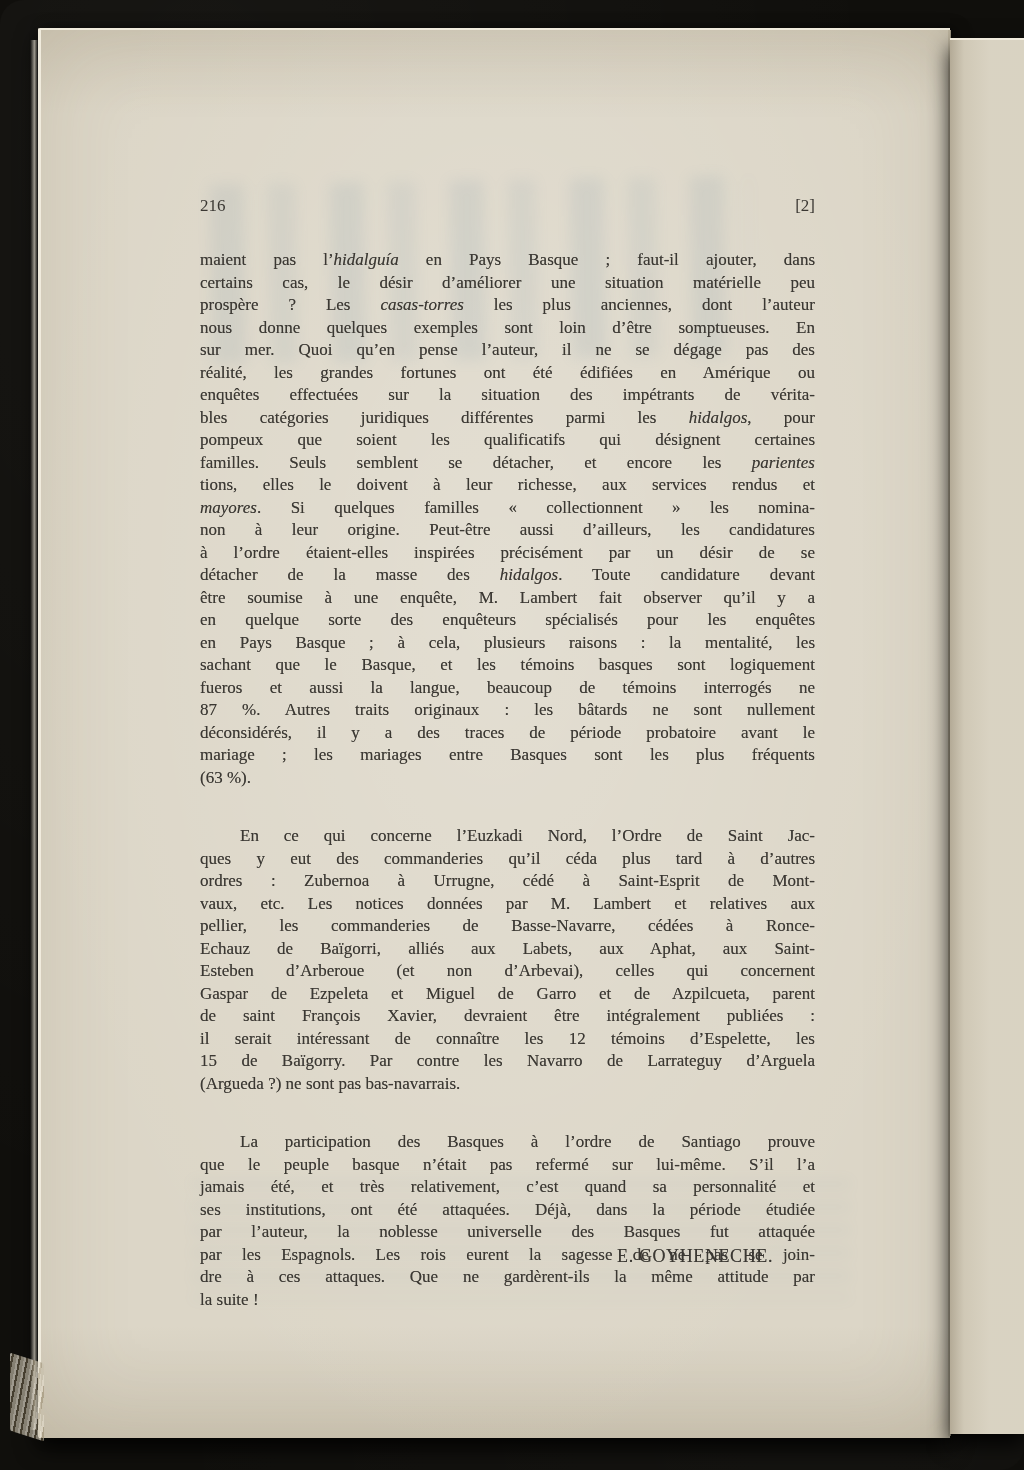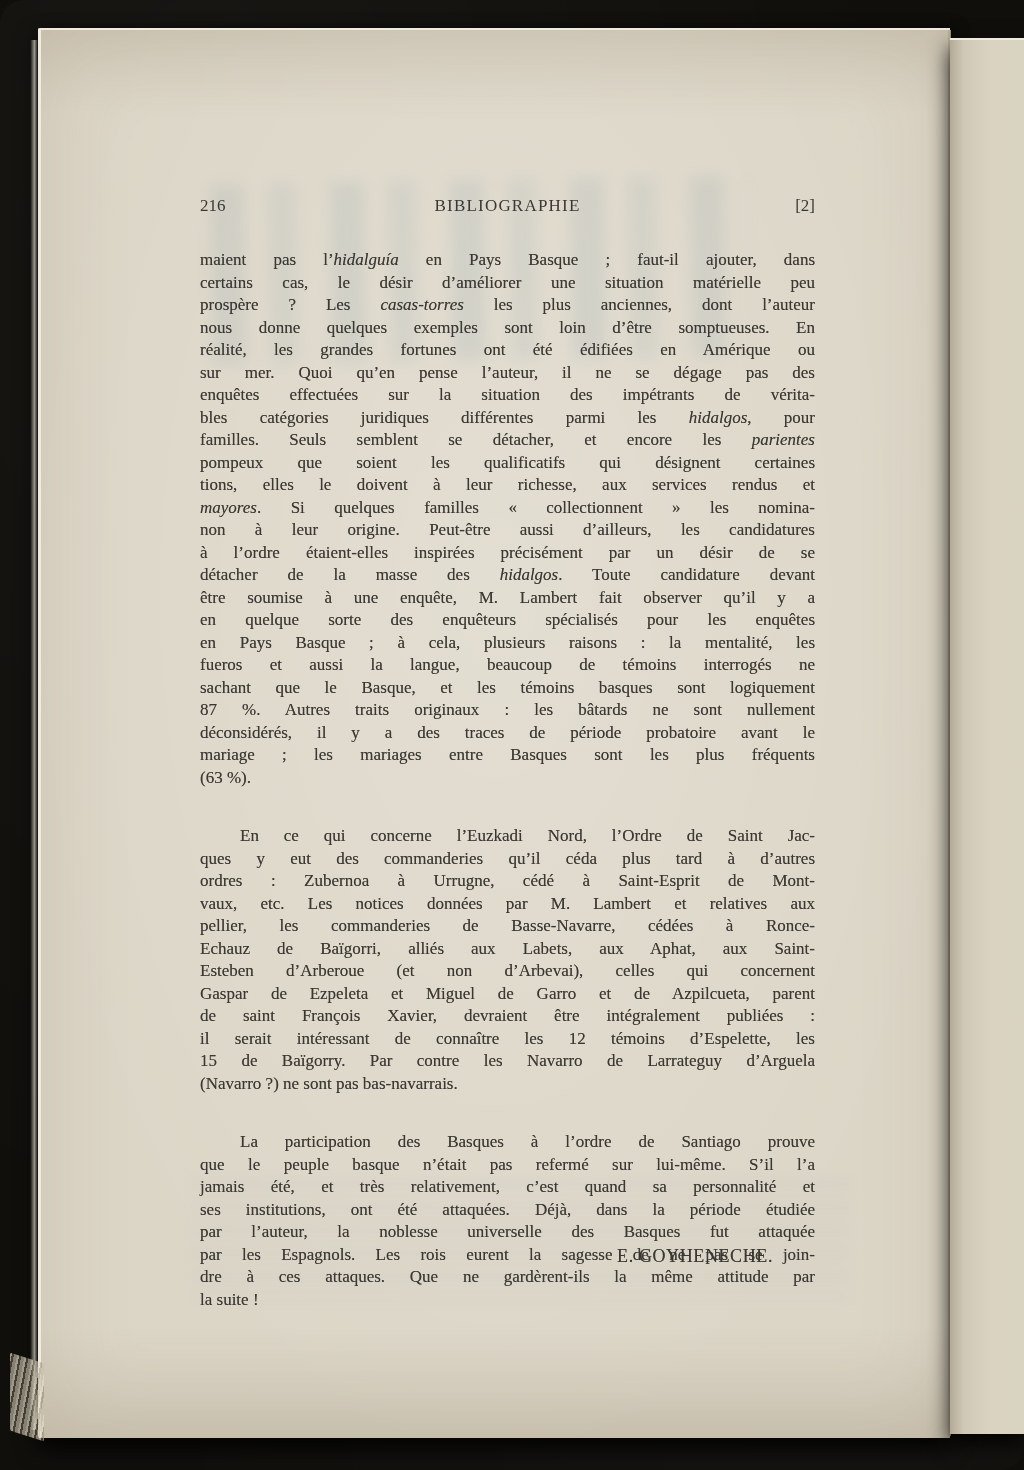--- a/index.html
+++ b/index.html
@@ -115,64 +115,63 @@
 <body>
 
 <div class="scene">
 
   <div class="page">
     <div class="bleed bleed-top"></div>
     <div class="bleed bleed-bottom"></div>
 
     <div class="header-row">
       <span class="pagenum">216</span>
-      <span class="runtitle">BIBLIOGRAPHIE</span>
       <span class="marker">[2]</span>
     </div>
 
     <div class="text-block">
         <div class="para">
           <div class="line"><span>maient pas l’</span><i>hidalguía</i><span> en Pays Basque ; faut-il ajouter, dans</span></div>
           <div class="line"><span>certains cas, le désir d’améliorer une situation matérielle peu</span></div>
           <div class="line"><span>prospère ? Les </span><i>casas-torres</i><span> les plus anciennes, dont l’auteur</span></div>
           <div class="line"><span>nous donne quelques exemples sont loin d’être somptueuses. En</span></div>
+          <div class="line"><span>sur mer. Quoi qu’en pense l’auteur, il ne se dégage pas des</span></div>
           <div class="line"><span>réalité, les grandes fortunes ont été édifiées en Amérique ou</span></div>
-          <div class="line"><span>sur mer. Quoi qu’en pense l’auteur, il ne se dégage pas des</span></div>
           <div class="line"><span>enquêtes effectuées sur la situation des impétrants de vérita-</span></div>
           <div class="line"><span>bles catégories juridiques différentes parmi les </span><i>hidalgos</i><span>, pour</span></div>
+          <div class="line"><span>pompeux que soient les qualificatifs qui désignent certaines</span></div>
           <div class="line"><span>familles. Seuls semblent se détacher, et encore les </span><i>parientes</i></div>
-          <div class="line"><span>pompeux que soient les qualificatifs qui désignent certaines</span></div>
           <div class="line"><span>tions, elles le doivent à leur richesse, aux services rendus et</span></div>
           <div class="line"><i>mayores</i><span>. Si quelques familles « collectionnent » les nomina-</span></div>
           <div class="line"><span>non à leur origine. Peut-être aussi d’ailleurs, les candidatures</span></div>
           <div class="line"><span>à l’ordre étaient-elles inspirées précisément par un désir de se</span></div>
           <div class="line"><span>détacher de la masse des </span><i>hidalgos</i><span>. Toute candidature devant</span></div>
           <div class="line"><span>être soumise à une enquête, M. Lambert fait observer qu’il y a</span></div>
           <div class="line"><span>en quelque sorte des enquêteurs spécialisés pour les enquêtes</span></div>
           <div class="line"><span>en Pays Basque ; à cela, plusieurs raisons : la mentalité, les</span></div>
+          <div class="line"><span>sachant que le Basque, et les témoins basques sont logiquement</span></div>
           <div class="line"><span>fueros et aussi la langue, beaucoup de témoins interrogés ne</span></div>
-          <div class="line"><span>sachant que le Basque, et les témoins basques sont logiquement</span></div>
           <div class="line"><span>87 %. Autres traits originaux : les bâtards ne sont nullement</span></div>
           <div class="line"><span>déconsidérés, il y a des traces de période probatoire avant le</span></div>
           <div class="line"><span>mariage ; les mariages entre Basques sont les plus fréquents</span></div>
           <div class="line last"><span>(63 %).</span></div>
         </div>
         <div class="para indent">
           <div class="line"><span>En ce qui concerne l’Euzkadi Nord, l’Ordre de Saint Jac-</span></div>
           <div class="line"><span>ques y eut des commanderies qu’il céda plus tard à d’autres</span></div>
           <div class="line"><span>ordres : Zubernoa à Urrugne, cédé à Saint-Esprit de Mont-</span></div>
           <div class="line"><span>vaux, etc. Les notices données par M. Lambert et relatives aux</span></div>
           <div class="line"><span>pellier, les commanderies de Basse-Navarre, cédées à Ronce-</span></div>
           <div class="line"><span>Echauz de Baïgorri, alliés aux Labets, aux Aphat, aux Saint-</span></div>
           <div class="line"><span>Esteben d’Arberoue (et non d’Arbevai), celles qui concernent</span></div>
           <div class="line"><span>Gaspar de Ezpeleta et Miguel de Garro et de Azpilcueta, parent</span></div>
           <div class="line"><span>de saint François Xavier, devraient être intégralement publiées :</span></div>
           <div class="line"><span>il serait intéressant de connaître les 12 témoins d’Espelette, les</span></div>
           <div class="line"><span>15 de Baïgorry. Par contre les Navarro de Larrateguy d’Arguela</span></div>
-          <div class="line last"><span>(Navarro ?) ne sont pas bas-navarrais.</span></div>
+          <div class="line last"><span>(Argueda ?) ne sont pas bas-navarrais.</span></div>
         </div>
         <div class="para indent">
           <div class="line"><span>La participation des Basques à l’ordre de Santiago prouve</span></div>
           <div class="line"><span>que le peuple basque n’était pas refermé sur lui-même. S’il l’a</span></div>
           <div class="line"><span>jamais été, et très relativement, c’est quand sa personnalité et</span></div>
           <div class="line"><span>ses institutions, ont été attaquées. Déjà, dans la période étudiée</span></div>
           <div class="line"><span>par l’auteur, la noblesse universelle des Basques fut attaquée</span></div>
           <div class="line"><span>par les Espagnols. Les rois eurent la sagesse de ne pas se join-</span></div>
           <div class="line"><span>dre à ces attaques. Que ne gardèrent-ils la même attitude par</span></div>
           <div class="line last"><span>la suite !</span></div>

